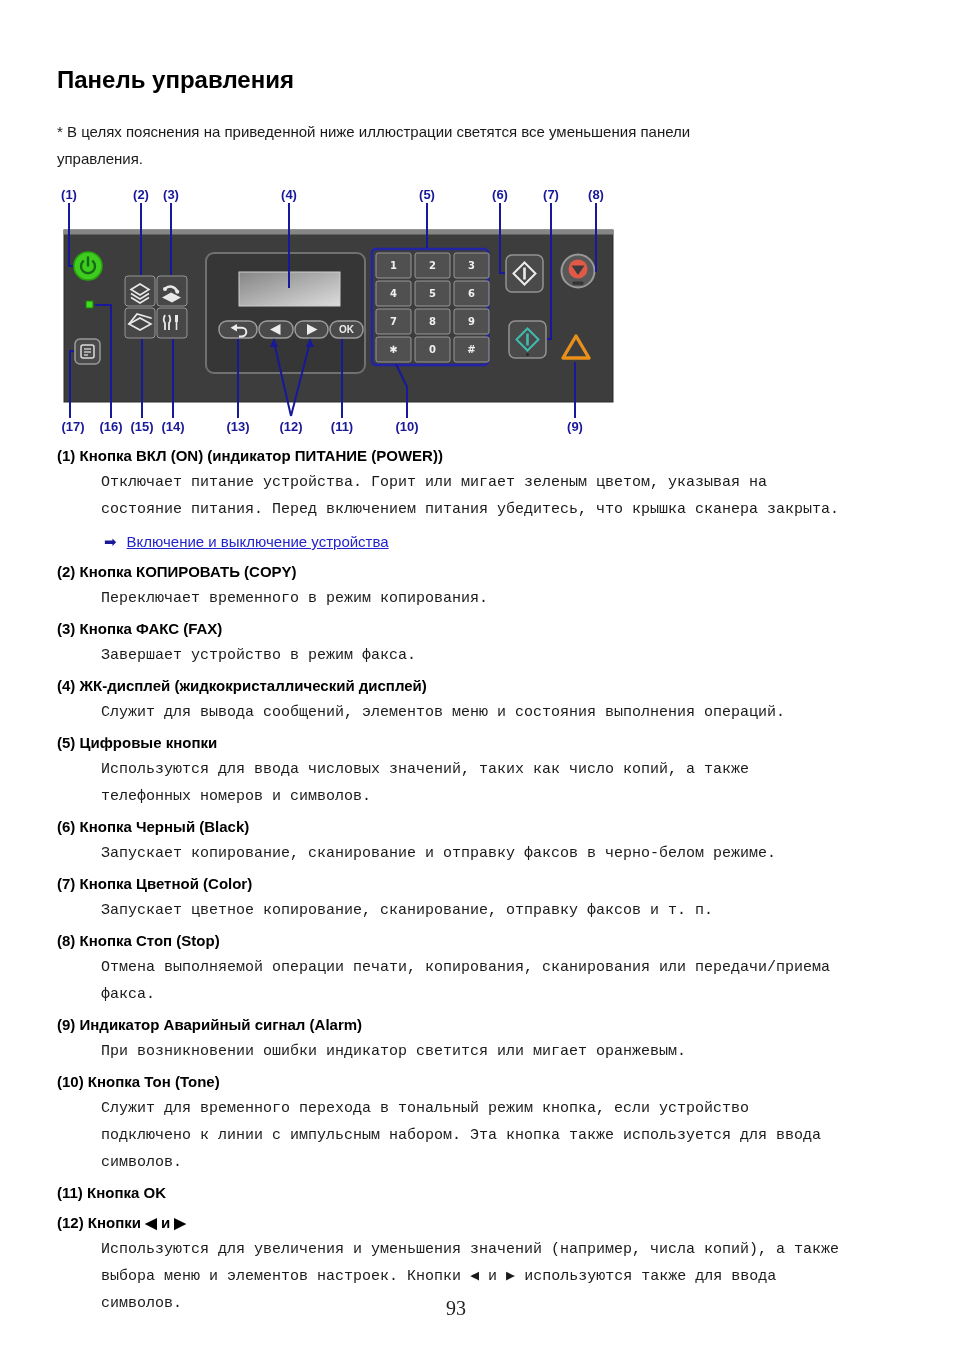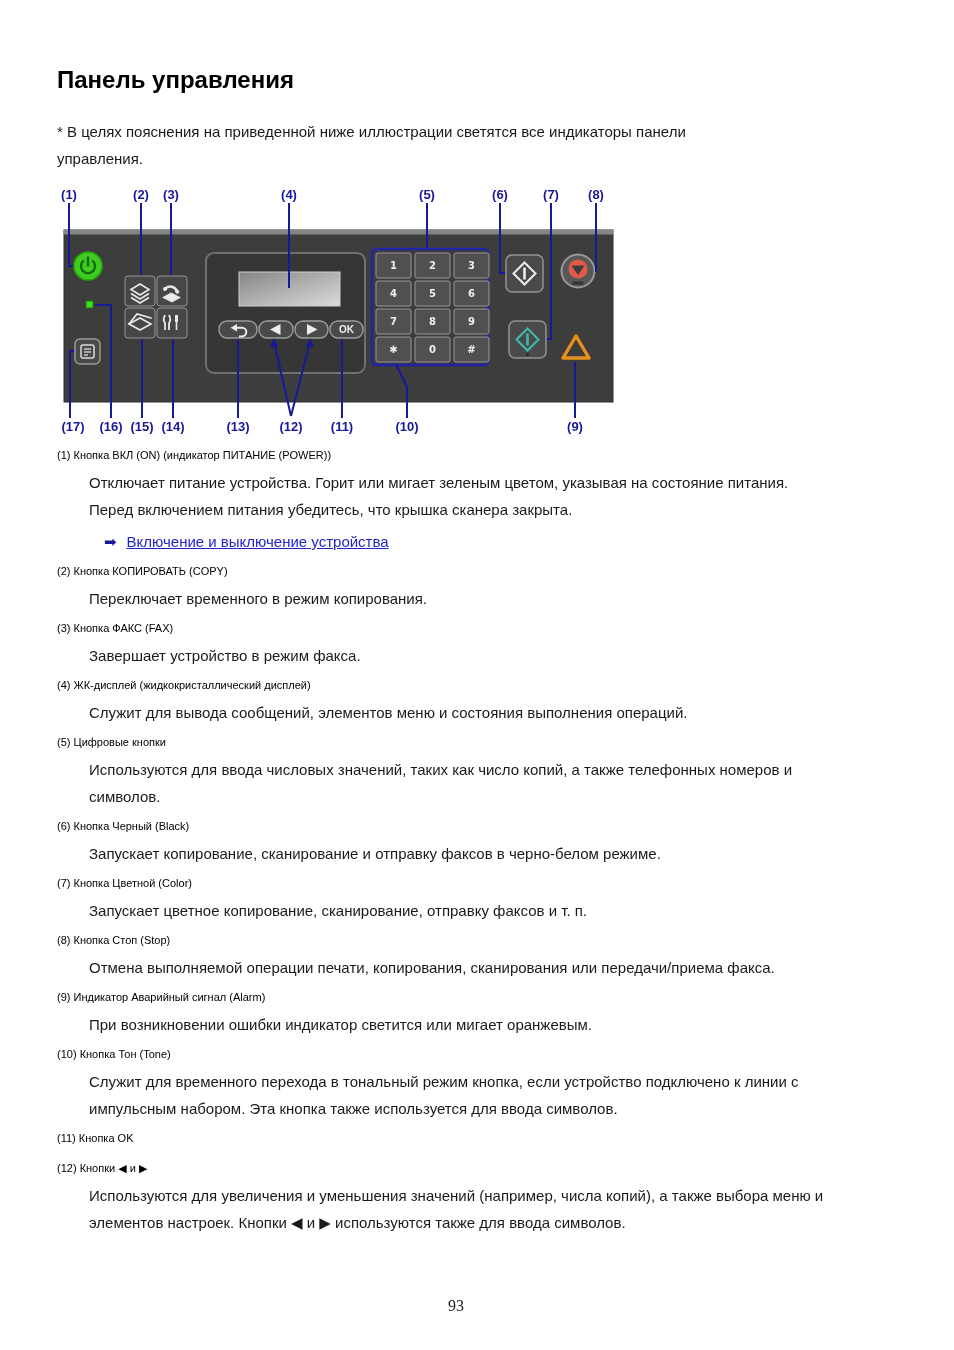--- a/index.html
+++ b/index.html
@@ -6,39 +6,39 @@
   body{
     width:954px;height:1350px;background:#ffffff;position:relative;
     font-family:"Liberation Sans",sans-serif;color:#1a1a1a;overflow:hidden;
   }
   .doc{padding:66px 60px 0 57px;}
   h1{font-size:24px;font-weight:bold;margin:0 0 24px 0;color:#000;}
   .note{font-size:15px;line-height:27px;margin:0 0 10px 0;max-width:700px;}
   .diagram{position:relative;width:565px;height:252px;margin:0 0 8px 2px;}
   .items{margin-top:0;}
   .item{margin:0 0 3px 0;}
-  .item-heading{font-size:11px;font-weight:normal;line-height:27px;color:#000;}
-  .item-desc{font-size:15px;line-height:27px;margin-left:32px;max-width:745px;}
+  .item-heading{font-size:15px;font-weight:bold;line-height:27px;color:#000;}
+  .item-desc{font-size:15px;line-height:27px;margin-left:44px;max-width:745px;font-family:Liberation Mono, monospace;}
   .link-row{margin:5px 0 2px 47px;display:flex;align-items:center;gap:10px;line-height:27px;}
   .link-arrow{color:#18189a;font-size:15px;}
   .link{color:#2323cc;font-size:15px;text-decoration:underline;cursor:pointer;}
   .page-number{
     position:absolute;top:1297px;left:0;width:912px;text-align:center;
-    font-family:"Liberation Serif",serif;font-size:16px;color:#222;
+    font-family:"Liberation Serif",serif;font-size:20px;color:#222;
   }
   svg text.callout{font-family:"Liberation Sans",sans-serif;font-size:13px;font-weight:bold;fill:#18189a;}
   svg text.keylbl{font-family:"DejaVu Sans",sans-serif;font-size:10px;font-weight:bold;fill:#efefef;}
   svg text.oklbl{font-family:"Liberation Sans",sans-serif;font-size:10px;font-weight:bold;fill:#efefef;}
 </style>
 </head>
 <body>
 
 <div class="doc">
   <h1>Панель управления</h1>
-  <p class="note">* В целях пояснения на приведенной ниже иллюстрации светятся все индикаторы панели управления.</p>
+  <p class="note">* В целях пояснения на приведенной ниже иллюстрации светятся все уменьшения панели управления.</p>
 
   <div class="diagram">
     <svg width="565" height="252" viewBox="0 0 565 252">
       <defs>
         <linearGradient id="lcdGrad" x1="0" y1="0" x2="1" y2="1">
           <stop offset="0" stop-color="#858585"></stop>
           <stop offset="1" stop-color="#dcdcdc"></stop>
         </linearGradient>
       </defs>
 

